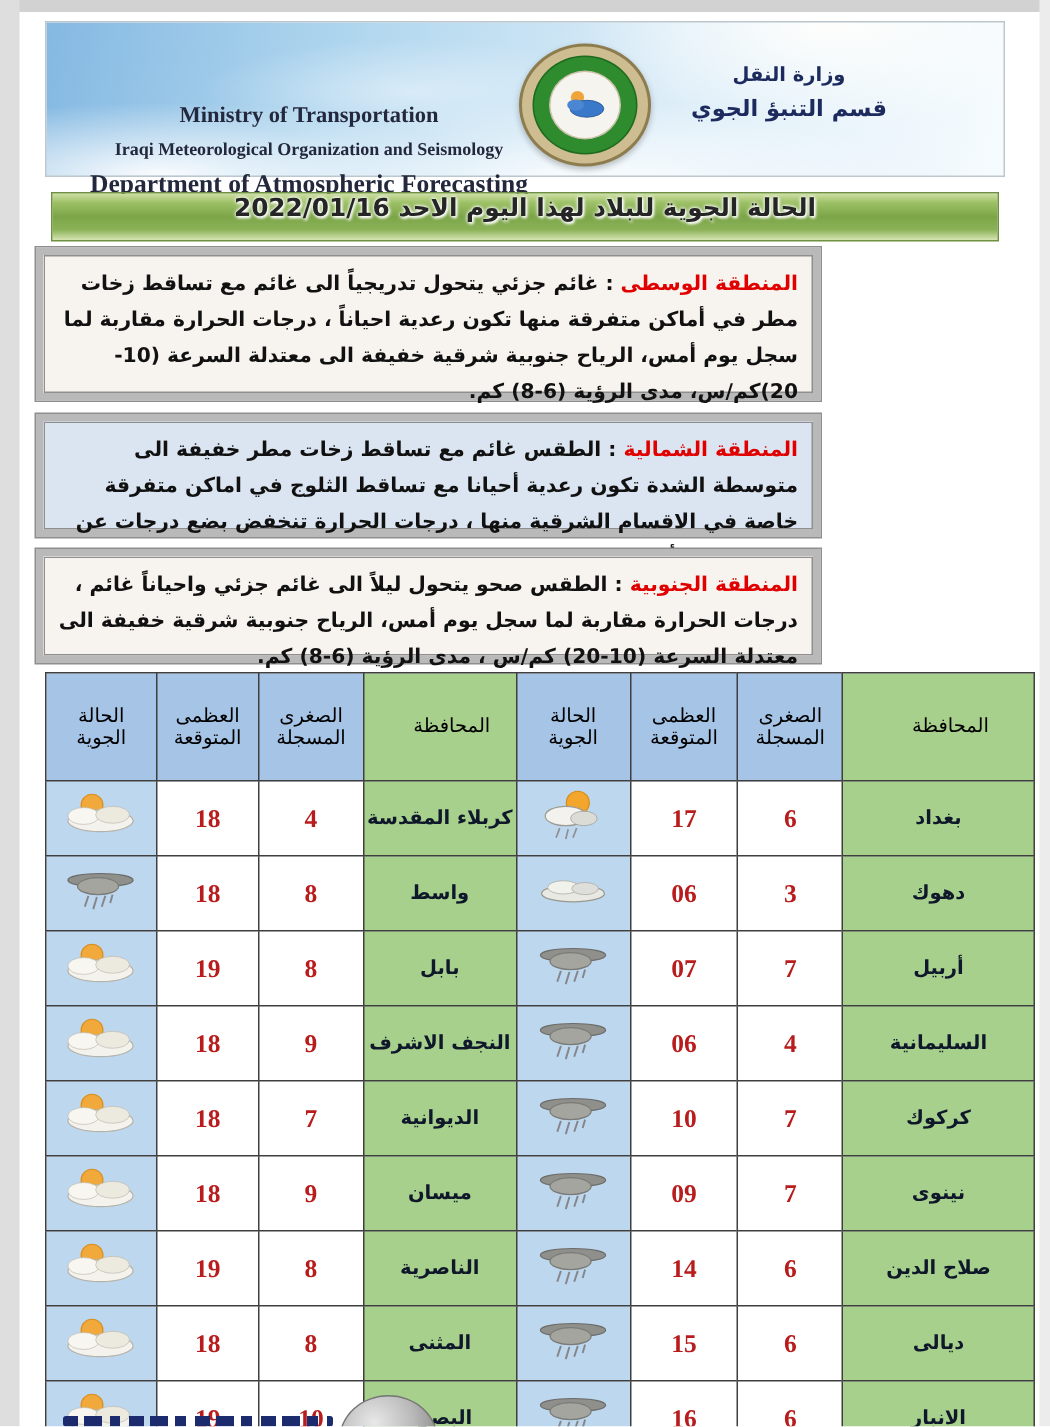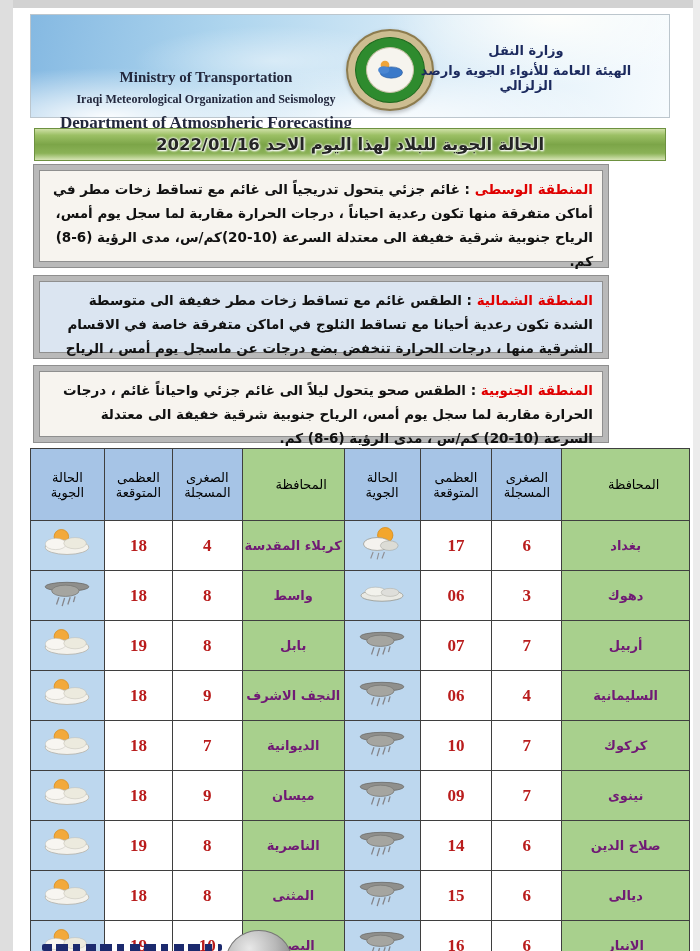--- a/index.html
+++ b/index.html
@@ -56,31 +56,31 @@
     width:48px; height:46px; border-radius:50%;
     background:#f6f4ee; border:1px solid #c9c2a8;
     display:flex; align-items:center; justify-content:center;
   }
 
   
   .titlebar {
     position:absolute; left:34px; top:128px; width:632px; height:33px;
     background:linear-gradient(180deg,#cfe0a6 0%,#9cc065 20%,#7ca548 50%,#8bb257 78%,#d6e4b4 100%);
     border:1px solid #6d9140;
-    display:flex; align-items:center; justify-content:center;
+    display:flex; align-items:flex-start; justify-content:center;
     direction:rtl;
   }
   .titlebar span {
     font-size:16.5px; font-weight:bold; color:#252525;
     text-shadow:0 0 2px #fff, 0 0 3px #fff, 1px 1px 2px #ffffff;
   }
 
   
   .panel {
-    position:absolute; left:34px; width:574px;
+    position:absolute; left:24px; width:523px;
     border:5px solid #b9b9b9;
     box-shadow: inset 0 0 0 1px #8f8f8f, 0 0 0 1px #8f8f8f;
     direction:rtl; padding:7px 10px 0 10px;
     font-size:13.5px; font-weight:bold; color:#111;
     line-height:1.78; text-align:right;
   }
   .panel .rname { color:#e00000; font-weight:bold; }
   #panel-central  { top:165px; height:102px; background:#f7f4ef; }
   #panel-north    { top:276px; height:82px;  background:#dbe5f1; }
   #panel-south    { top:366px; height:76px;  background:#f7f4ef; }
@@ -91,21 +91,21 @@
     border-collapse:collapse; direction:rtl;
     font-family:"DejaVu Sans", sans-serif;
   }
   table.wx td, table.wx th { border:1.5px solid #3f3f3f; text-align:center; vertical-align:middle; }
   table.wx th {
     height:72px; font-size:13px; font-weight:normal; color:#000;
     background:#a6c4e6; padding:0 4px;
   }
   table.wx th.prov-h { background:#a8d08d;padding-left:20px; }
   table.wx td { height:50px; }
-  td.prov { background:#a8d08d; font-size:13px; font-weight:bold; color:#701a75; }
+  td.prov { background:#a8d08d; font-size:13px; font-weight:bold; color:#0f172a; }
   td.num  { background:#ffffff; font-family:"Liberation Serif", serif; font-size:17px; font-weight:bold; color:#b91c1c; }
   td.ic   { background:#bdd7ee; }
   .wicon  { width:58px; height:36px; display:inline-block; }
 
   
   .wm-text {
     position:absolute; left:42px; top:944px; width:180px; height:7px;
     background:repeating-linear-gradient(90deg,
       #1c2a6e 0 10px, transparent 10px 14px,
       #1c2a6e 14px 26px, transparent 26px 31px,
@@ -173,21 +173,21 @@
           <svg width="40" height="30" viewBox="0 0 64 40">
             <circle cx="24" cy="12" r="7" fill="#f0a53a"></circle>
             <ellipse cx="34" cy="24" rx="18" ry="9" fill="#3a79c9" stroke="#2a5a9a"></ellipse>
             <ellipse cx="22" cy="20" rx="9" ry="6" fill="#4a86d2"></ellipse>
           </svg>
         </div>
       </div>
     </div>
     <div class="banner-ar">
       <div class="a1">وزارة النقل</div>
-      <div class="a2">الهيئة العامة للأنواء الجوية وارصد الزلزالي</div>
+      <div class="a3">قسم التنبؤ الجوي</div>
     </div>
   </div>
 
   <div class="titlebar">
     <span>الحالة الجوية للبلاد لهذا اليوم الاحد  2022/01/16</span>
   </div>
 
   <div class="panel" id="panel-central">
     <span class="rname">المنطقة الوسطى</span><span> : </span><span>غائم جزئي يتحول تدريجياً الى  غائم مع تساقط زخات مطر في أماكن متفرقة منها تكون رعدية احياناً ، درجات الحرارة مقاربة لما سجل يوم أمس، الرياح  جنوبية شرقية  خفيفة الى معتدلة السرعة   (10-20)كم/س، مدى الرؤية (6-8) كم.</span>
   </div>

